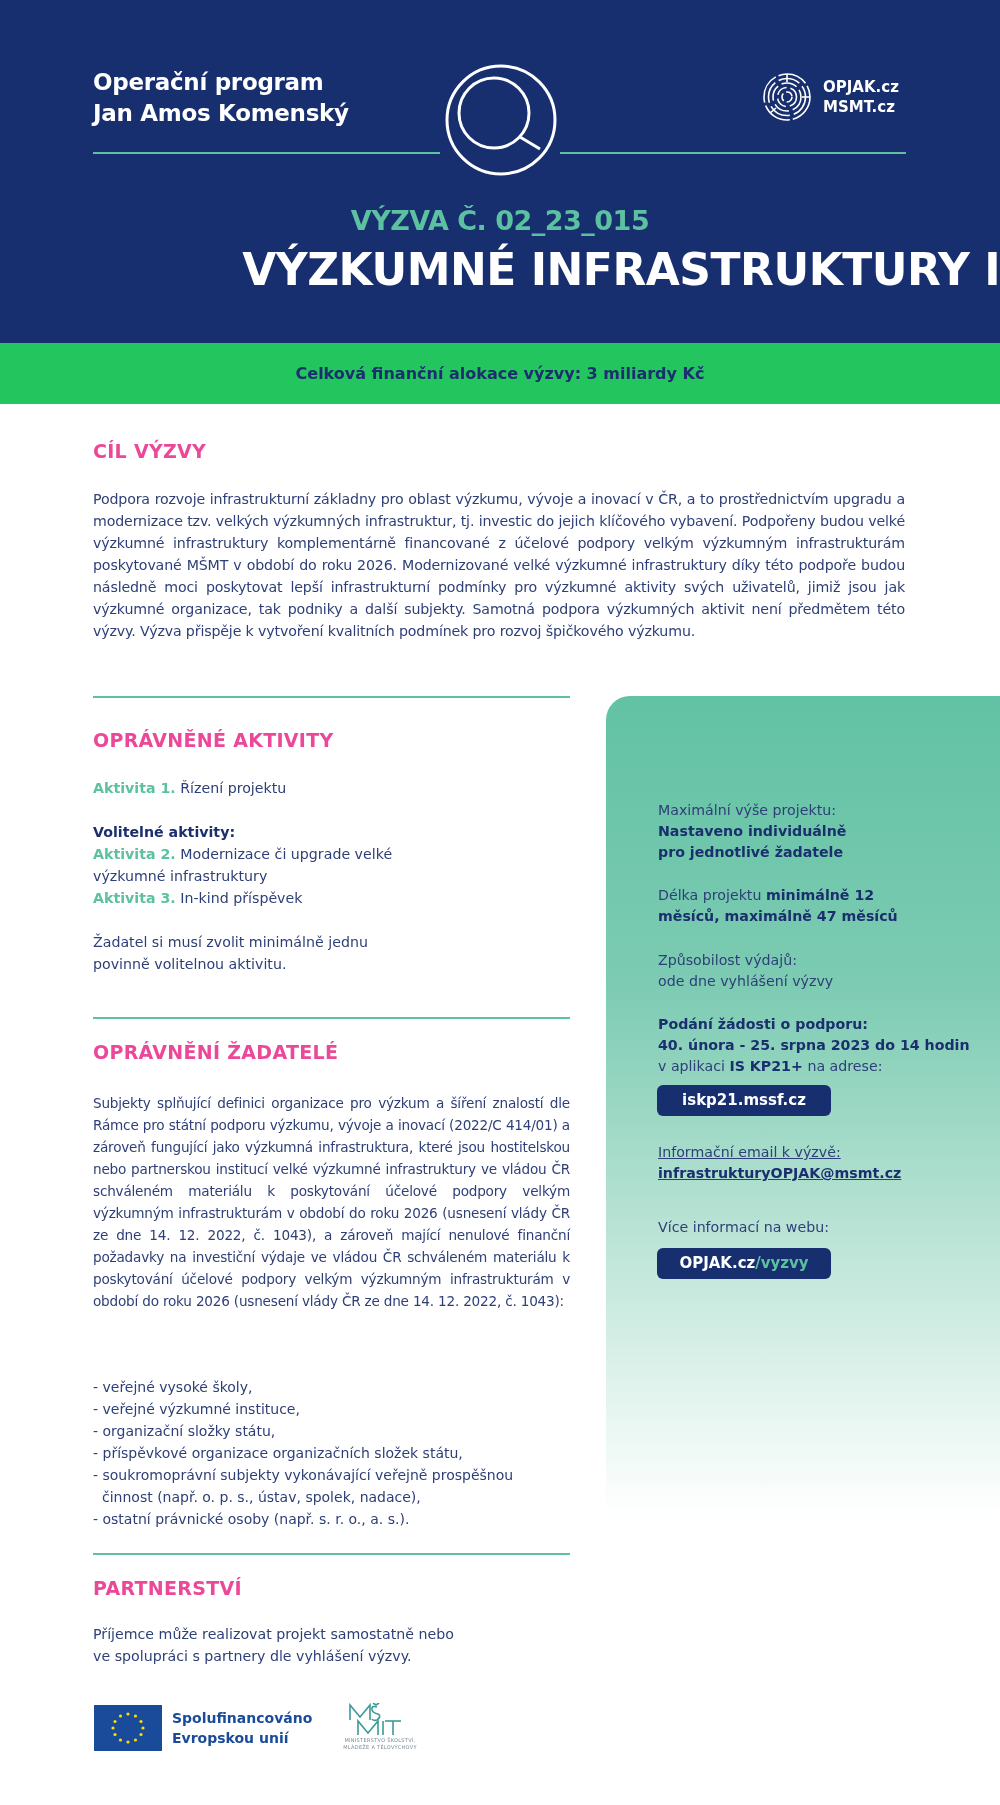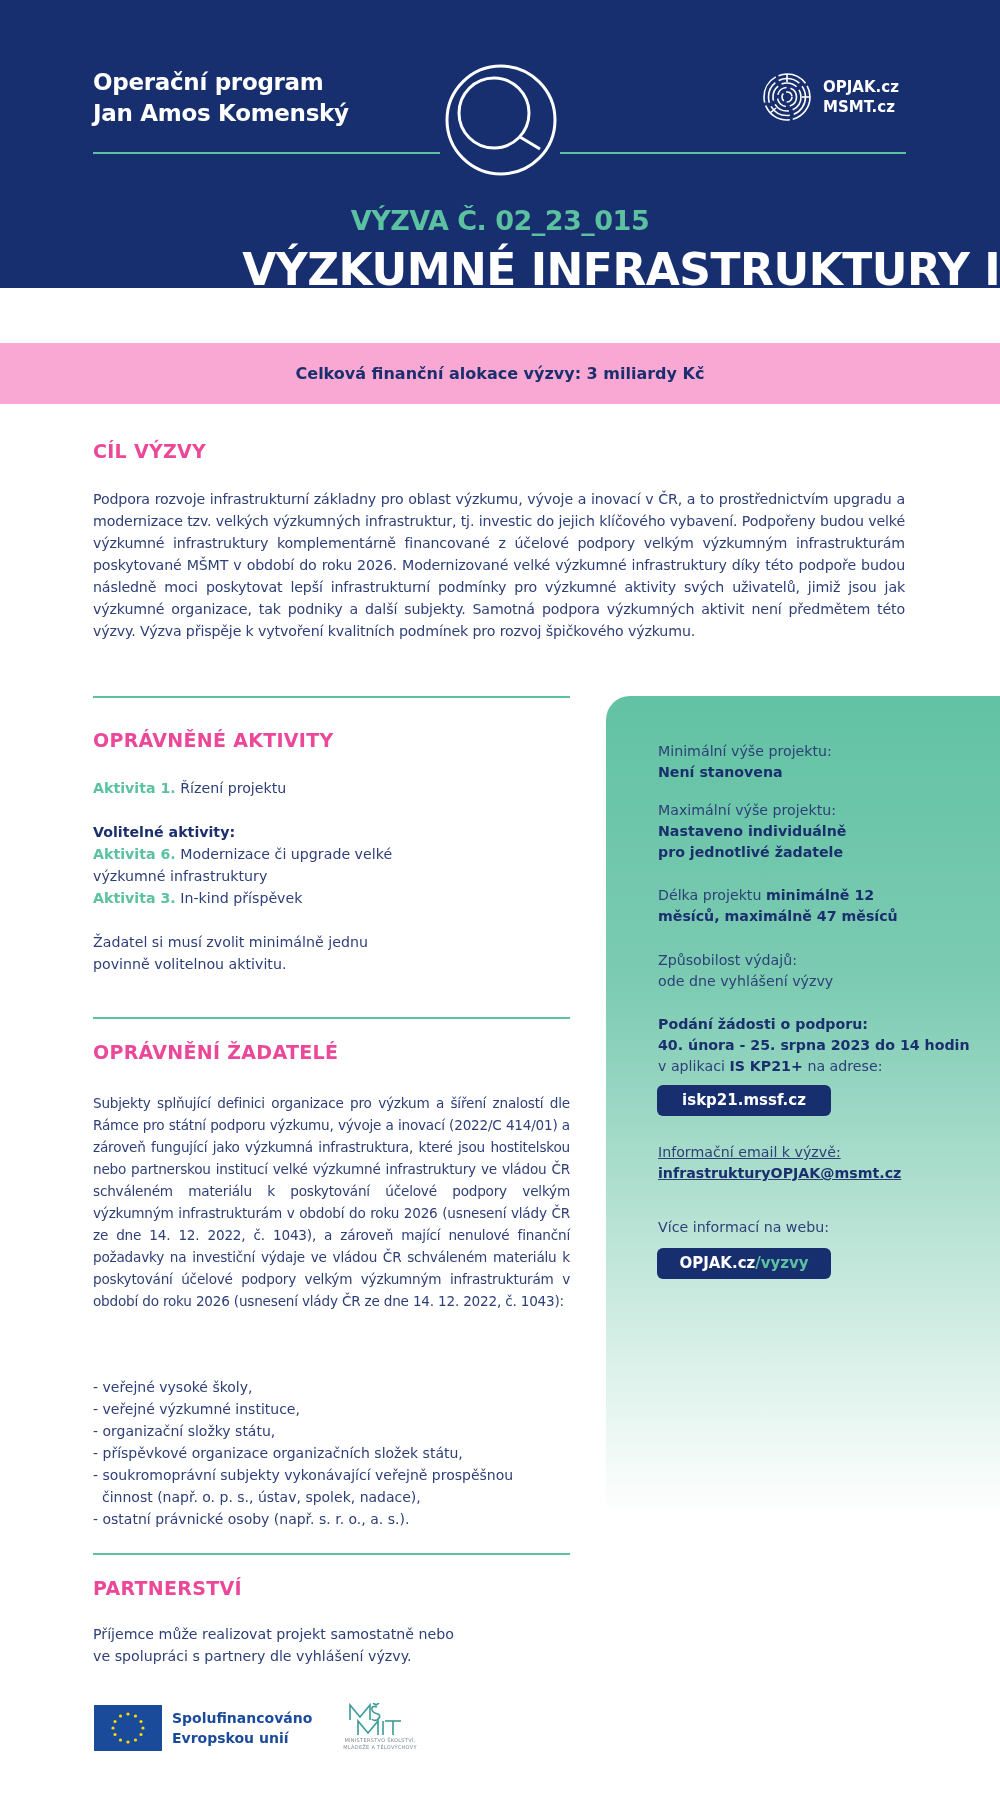--- a/index.html
+++ b/index.html
@@ -1,30 +1,30 @@
 <!DOCTYPE html>
 <html><head>
 <meta charset="utf-8">
 <style>
   * { margin: 0; padding: 0; box-sizing: border-box; }
   html, body { width: 1000px; height: 1805px; background: #ffffff; overflow: hidden; }
   body { position: relative; font-family: "DejaVu Sans", sans-serif; color: #1b2f6e; }
 
-  .header { position: absolute; left: 0; top: 0; width: 1000px; height: 288px; background: #182f6f; }
+  .header { position: absolute; left: 0; top: 0; width: 1000px; height: 343px; background: #182f6f; }
   .prog-title { position: absolute; left: 93px; top: 67px; color: #ffffff; font-weight: bold; font-size: 23px; line-height: 31px; letter-spacing: -0.3px; }
   .hline { position: absolute; top: 152px; height: 2px; background: #5cc1a0; }
   .hline.left { left: 93px; width: 347px; }
   .hline.right { left: 560px; width: 346px; }
   .center-logo { position: absolute; left: 444px; top: 63px; width: 114px; height: 114px; }
   .maze-logo { position: absolute; left: 762px; top: 72px; width: 50px; height: 50px; }
   .sites { position: absolute; left: 823px; top: 77px; color: #fff; font-weight: bold; font-size: 15px; line-height: 20px; }
   .call-no { position: absolute; left: 0; top: 205px; width: 1000px; text-align: center; color: #5cc1a0; font-weight: bold; font-size: 27px; letter-spacing: -0.5px; }
   .call-title { position: absolute; left: 0; top: 244px; width: 1000px; text-align: right; color: #ffffff; font-weight: bold; font-size: 44px; letter-spacing: -0.5px; }
 
-  .alloc { position: absolute; left: 0; top: 343px; width: 1000px; height: 61px; background: #f9a8d4; text-align: center; line-height: 61px; font-weight: bold; font-size: 16px; color: #1b2f6e; }
+  .alloc { position: absolute; left: 0; top: 343px; width: 1000px; height: 61px; background: #22c55e; text-align: center; line-height: 61px; font-weight: bold; font-size: 16px; color: #1b2f6e; }
 
   .h2 { position: absolute; font-weight: bold; font-size: 19px; color: #ec4899; letter-spacing: 0.3px; }
   .para { position: absolute; font-size: 14.2px; line-height: 22px; color: #2e3f78; text-align: justify; }
   .para.cil { left: 93px; top: 488px; width: 812px; letter-spacing: -0.15px; }
   .divider { position: absolute; left: 93px; width: 477px; height: 2px; background: #5cc1a0; }
 
   .act { position: absolute; left: 93px; top: 777px; width: 480px; font-size: 14.2px; line-height: 22px; color: #2e3f78; }
   .act .bold { font-weight: bold; color: #1b2f6e; }
   .act .green { font-weight: bold; color: #5cc1a0; }
   .gap { height: 22px; }
@@ -87,21 +87,21 @@
 
 <div class="h2" style="left:93px; top:440px;">CÍL VÝZVY</div>
 <div class="para cil">Podpora rozvoje infrastrukturní základny pro oblast výzkumu, vývoje a inovací v ČR, a to prostřednictvím upgradu a modernizace tzv. velkých výzkumných infrastruktur, tj. investic do jejich klíčového vybavení. Podpořeny budou velké výzkumné infrastruktury komplementárně financované z účelové podpory velkým výzkumným infrastrukturám poskytované MŠMT v období do roku 2026. Modernizované velké výzkumné infrastruktury díky této podpoře budou následně moci poskytovat lepší infrastrukturní podmínky pro výzkumné aktivity svých uživatelů, jimiž jsou jak výzkumné organizace, tak podniky a další subjekty. Samotná podpora výzkumných aktivit není předmětem této výzvy. Výzva přispěje k vytvoření kvalitních podmínek pro rozvoj špičkového výzkumu.</div>
 
 <div class="divider" style="top:696px;"></div>
 <div class="h2" style="left:93px; top:729px;">OPRÁVNĚNÉ AKTIVITY</div>
 <div class="act">
   <div><span class="green">Aktivita 1.</span><span> Řízení projektu</span></div>
   <div class="gap"></div>
   <div class="bold">Volitelné aktivity:</div>
-  <div><span class="green">Aktivita 6.</span><span> Modernizace či upgrade velké</span></div>
+  <div><span class="green">Aktivita 2.</span><span> Modernizace či upgrade velké</span></div>
   <div>výzkumné infrastruktury</div>
   <div><span class="green">Aktivita 3.</span><span> In-kind příspěvek</span></div>
   <div class="gap"></div>
   <div>Žadatel si musí zvolit minimálně jednu</div>
   <div>povinně volitelnou aktivitu.</div>
 </div>
 
 <div class="divider" style="top:1017px;"></div>
 <div class="h2" style="left:93px; top:1041px;">OPRÁVNĚNÍ ŽADATELÉ</div>
 <div class="para zad">Subjekty splňující definici organizace pro výzkum a šíření znalostí dle Rámce pro státní podporu výzkumu, vývoje a inovací (2022/C 414/01) a zároveň fungující jako výzkumná infrastruktura, které jsou hostitelskou nebo partnerskou institucí velké výzkumné infrastruktury ve vládou ČR schváleném materiálu k poskytování účelové podpory velkým výzkumným infrastrukturám v období do roku 2026 (usnesení vlády ČR ze dne 14. 12. 2022, č. 1043), a zároveň mající nenulové finanční požadavky na investiční výdaje ve vládou ČR schváleném materiálu k poskytování účelové podpory velkým výzkumným infrastrukturám v období do roku 2026 (usnesení vlády ČR ze dne 14. 12. 2022, č. 1043):</div>
@@ -118,24 +118,20 @@
 </ul>
 
 <div class="divider" style="top:1553px;"></div>
 <div class="h2" style="left:93px; top:1577px;">PARTNERSTVÍ</div>
 <div class="para partner">
   <div>Příjemce může realizovat projekt samostatně nebo</div>
   <div>ve spolupráci s partnery dle vyhlášení výzvy.</div>
 </div>
 
 <div class="panel">
-  <div class="pitem" style="top:45px;">
-    <div>Minimální výše projektu:</div>
-    <div class="b">Není stanovena</div>
-  </div>
   <div class="pitem" style="top:104px;">
     <div>Maximální výše projektu:</div>
     <div class="b">Nastaveno individuálně</div>
     <div class="b">pro jednotlivé žadatele</div>
   </div>
   <div class="pitem" style="top:189px;">
     <div><span>Délka projektu </span><span class="b">minimálně 12</span></div>
     <div class="b">měsíců, maximálně 47 měsíců</div>
   </div>
   <div class="pitem" style="top:254px;">

